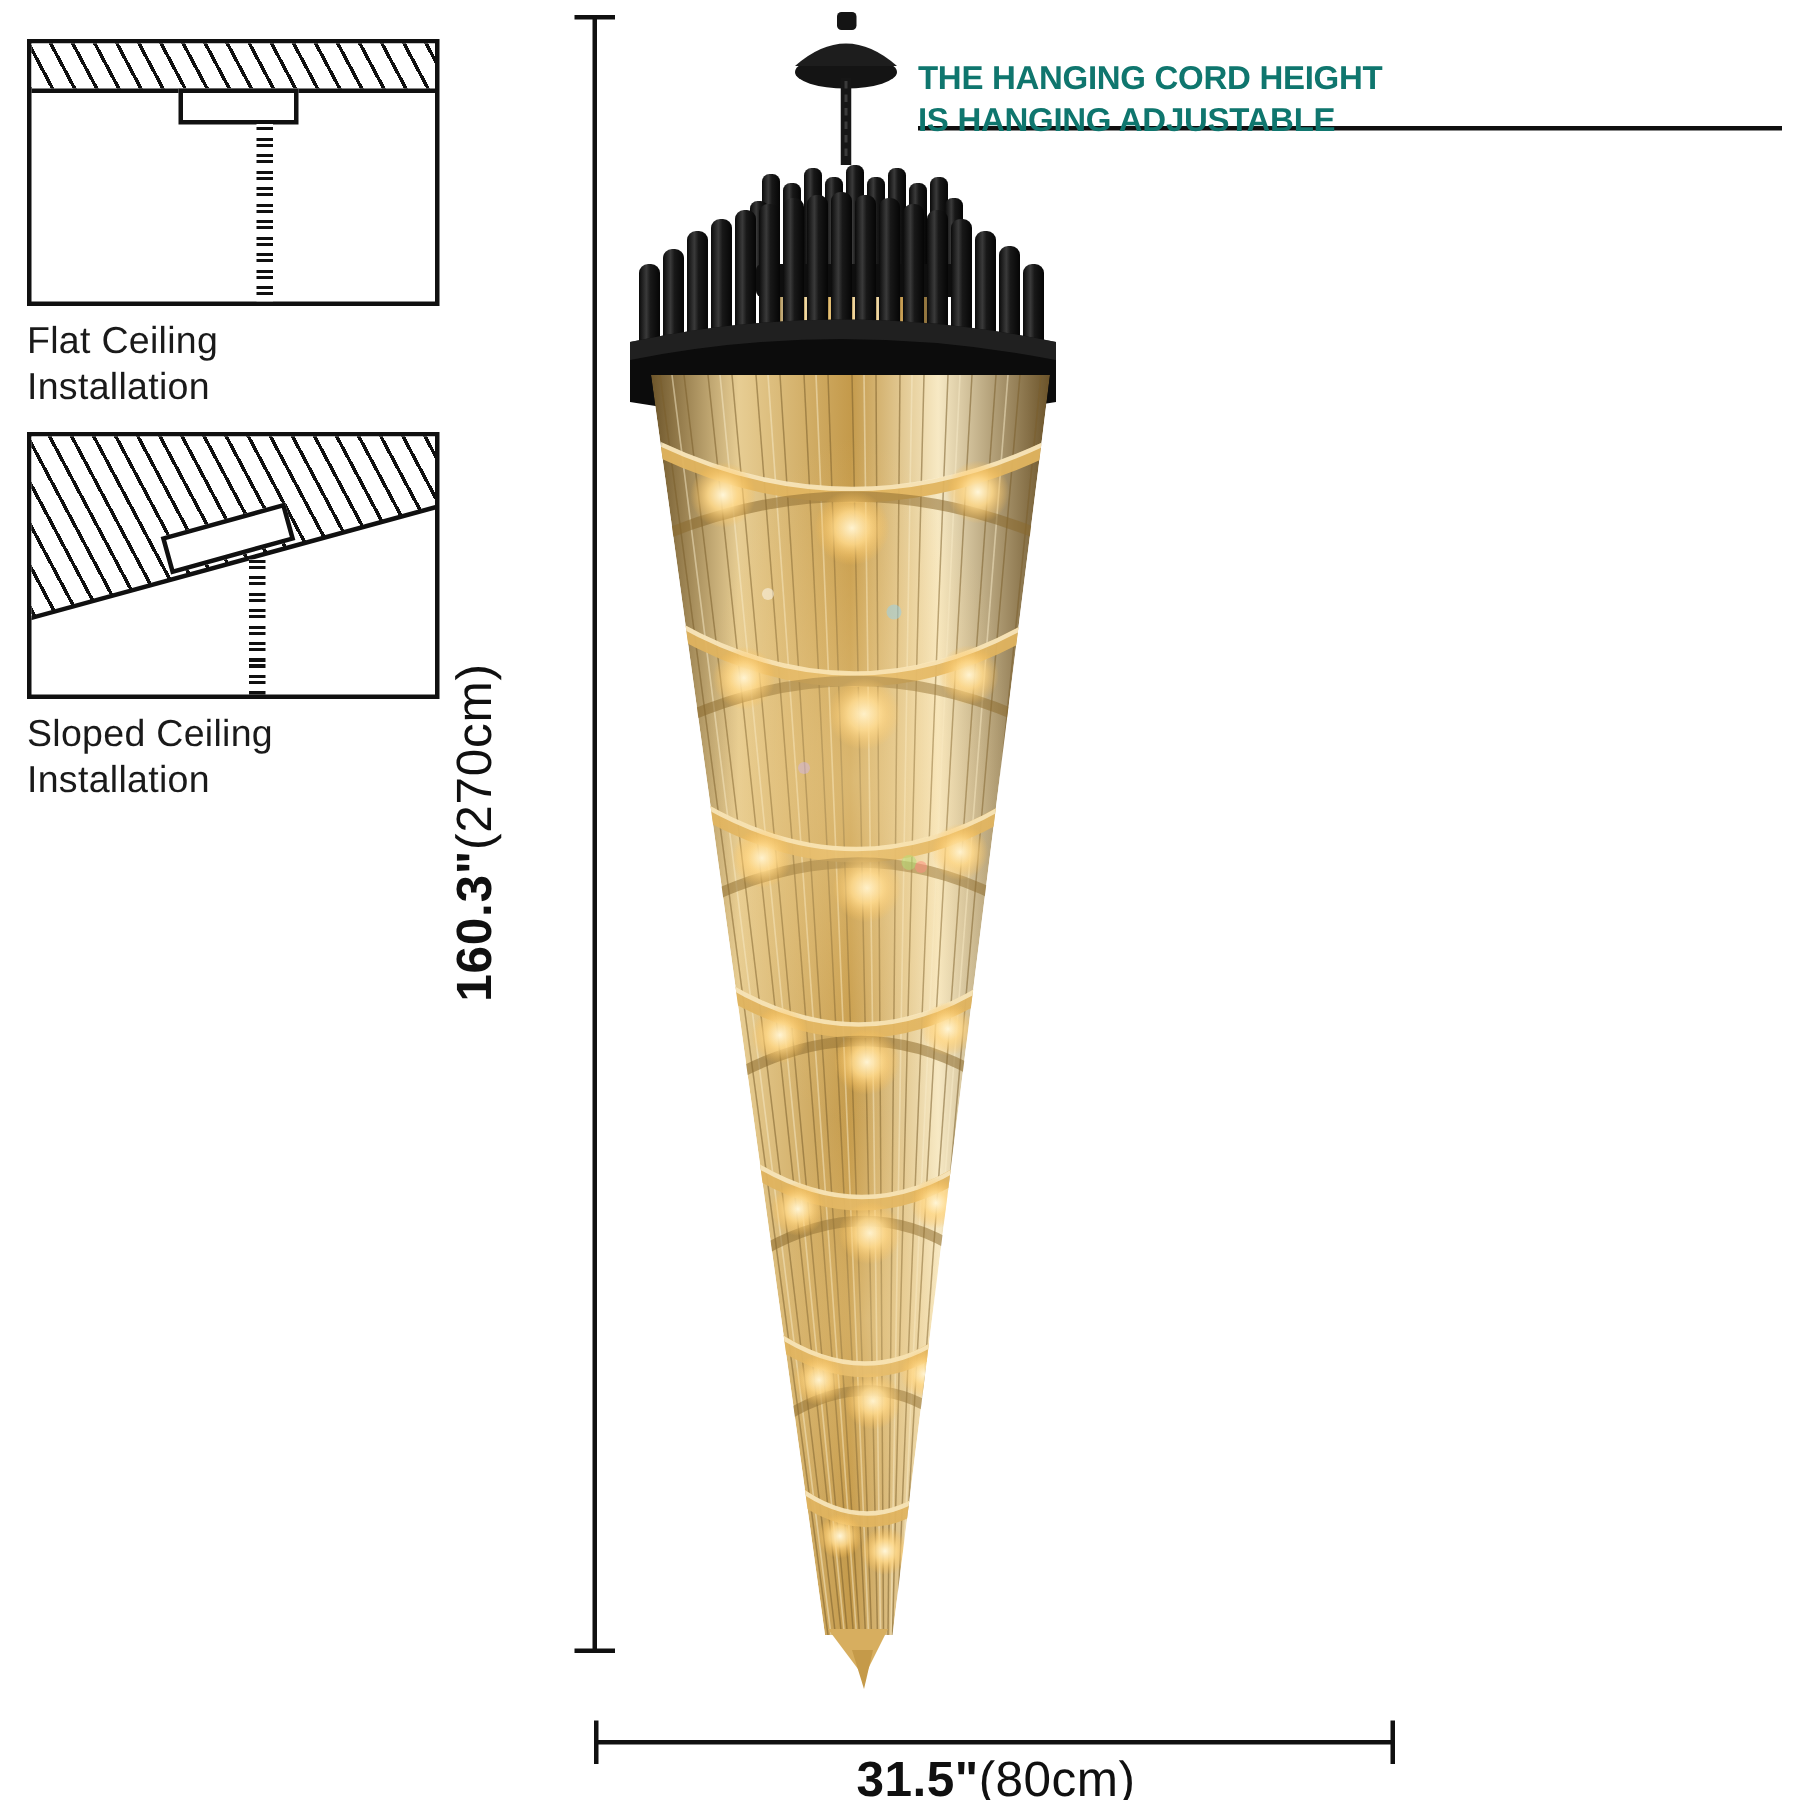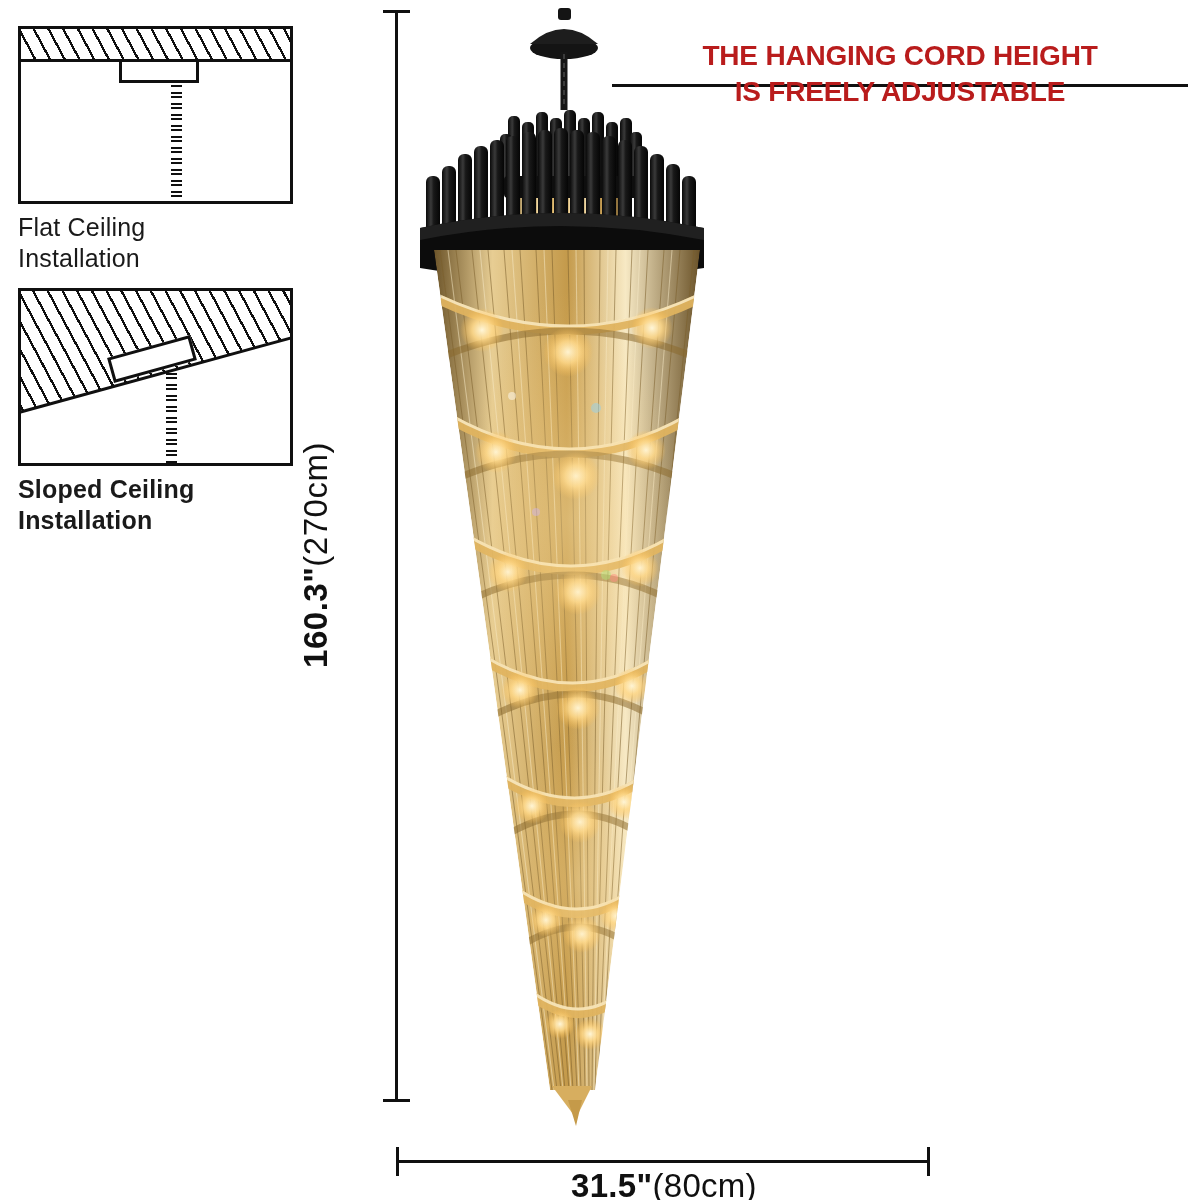--- a/index.html
+++ b/index.html
@@ -22,21 +22,21 @@
     height: 1200px;
   }
 
   
   .install-block {
     position: absolute;
     left: 18px;
     width: 275px;
   }
   #install-flat { top: 26px; }
-  #install-sloped { top: 288px; font-weight: bold; }
+  #install-sloped { top: 288px; }
 
   .install-diagram {
     position: relative;
     width: 275px;
     height: 178px;
     border: 3px solid #101010;
     box-sizing: border-box;
     background: #ffffff;
     overflow: hidden;
   }
@@ -184,24 +184,23 @@
     white-space: nowrap;
   }
   .dim-horiz-label .unit { font-weight: 400; }
 
   
   .callout {
     position: absolute;
     left: 612px;
     top: 38px;
     width: 576px;
-    text-align: center;
-    font-size: 28px;
+    font-size: 22px;
     font-weight: 700;
-    color: #b91c1c;
+    color: #0f766e;
     line-height: 1.28;
     letter-spacing: -0.2px;
   }
   .callout-rule {
     position: absolute;
     left: 612px;
     top: 84px;
     width: 576px;
     height: 3px;
     background: #101010;
@@ -254,21 +253,21 @@
   <div class="dim-vert-label"><span>160.3"</span><span class="unit">(270cm)</span></div>
 
   <div class="dim-horiz-line"></div>
   <div class="cap cap-h-left"></div>
   <div class="cap cap-h-right"></div>
   <div class="dim-horiz-label"><span>31.5"</span><span class="unit">(80cm)</span></div>
 
   <div class="callout-rule"></div>
   <div class="callout">
     <div>THE HANGING CORD HEIGHT</div>
-    <div>IS FREELY ADJUSTABLE</div>
+    <div>IS HANGING ADJUSTABLE</div>
   </div>
 
   <svg class="chandelier" viewBox="0 0 530 1140">
     <defs>
       <linearGradient id="crystalGrad" x1="0" y1="0" x2="1" y2="0">
         <stop offset="0%" stop-color="#8d7038"></stop>
         <stop offset="18%" stop-color="#f3dfad"></stop>
         <stop offset="42%" stop-color="#d9ae5c"></stop>
         <stop offset="60%" stop-color="#fbeecb"></stop>
         <stop offset="80%" stop-color="#c79b4c"></stop>

